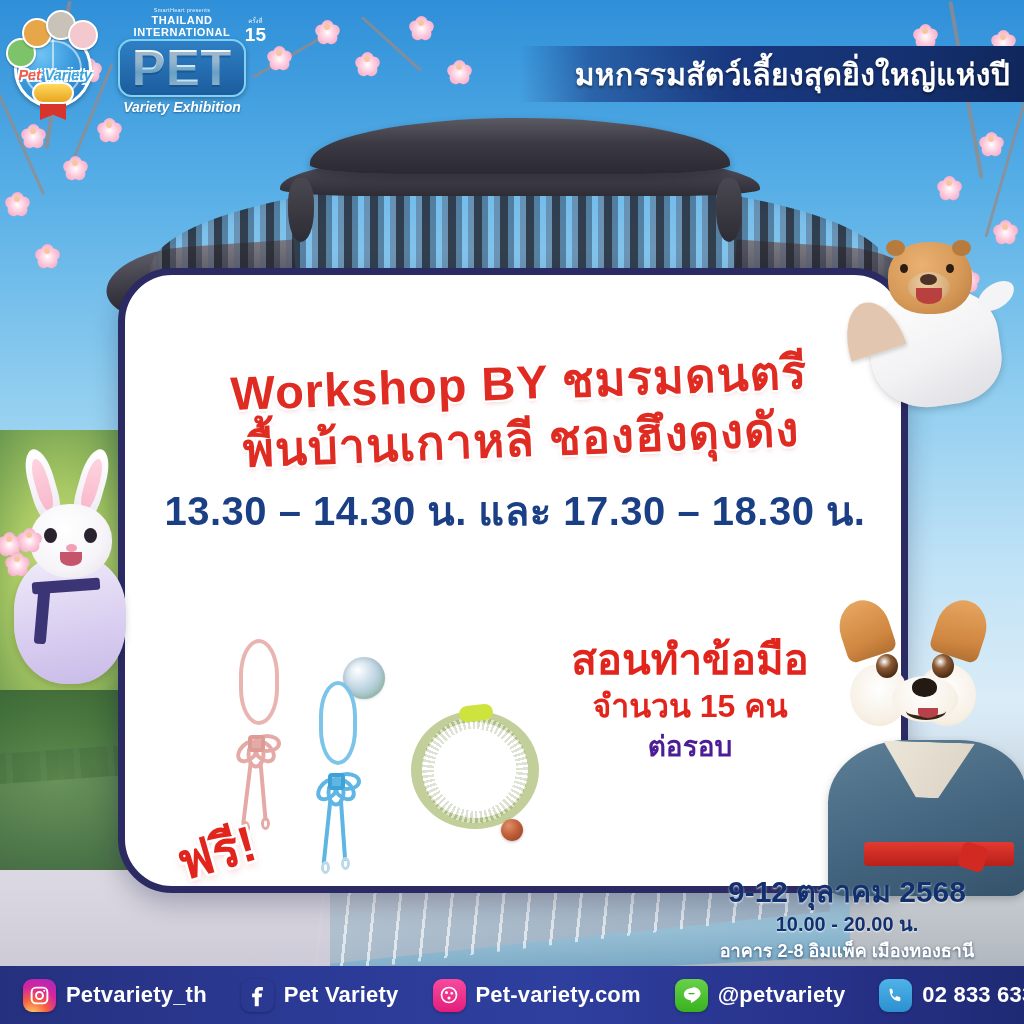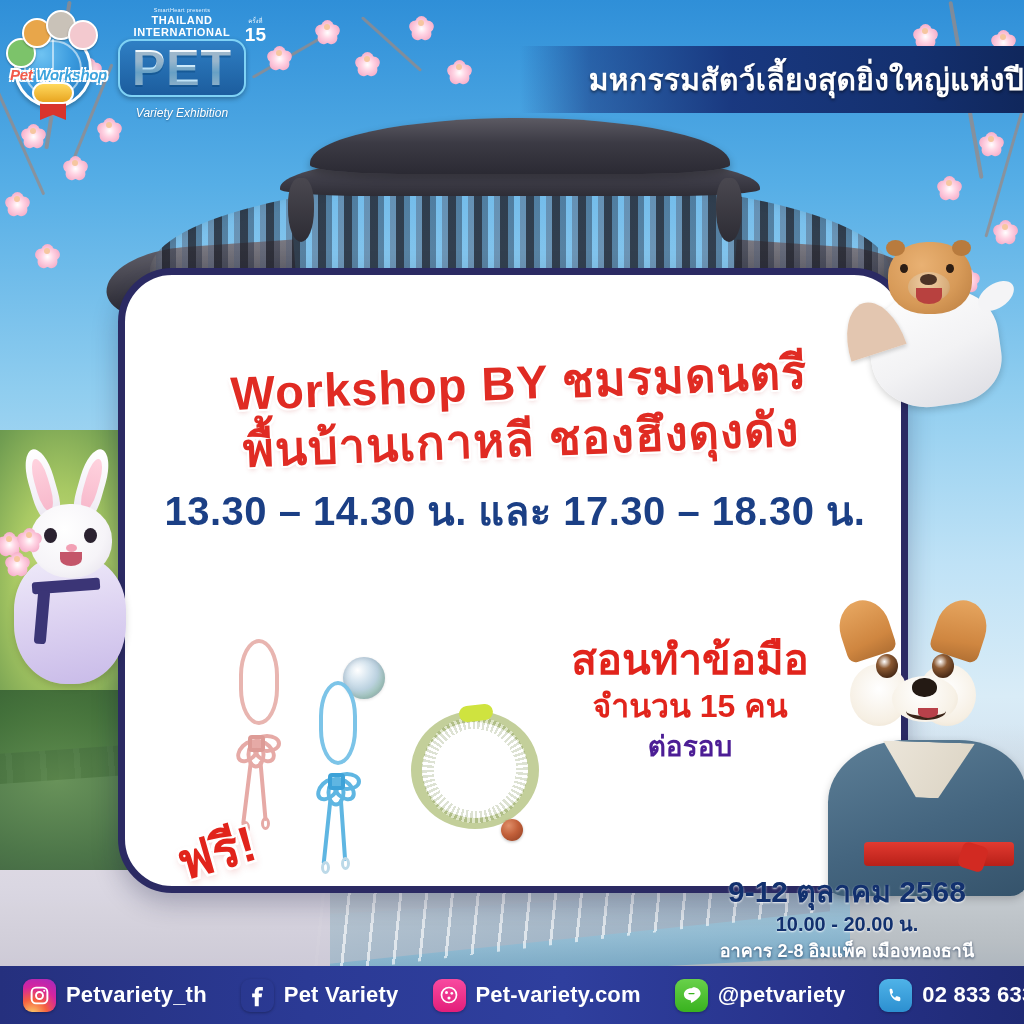--- a/index.html
+++ b/index.html
@@ -123,30 +123,30 @@
   .pet-logo{position:absolute;left:106px;top:6px;width:152px;height:128px;text-align:center;}
   .pl-presents{font-size:5.5px;color:#e8f4ff;letter-spacing:.3px;line-height:8px;}
   .pl-thai{font-size:11px;color:#fff;font-weight:bold;letter-spacing:.6px;line-height:12px;}
   .pl-pet{margin-top:1px;display:inline-block;padding:1px 12px;border-radius:14px;
     background:linear-gradient(180deg,#2f7fc4 0%,#1c5d9e 100%);
     border:2.5px solid #7fd2f5;box-shadow:0 2px 5px rgba(0,0,0,.3);}
   .pl-pet span{font-size:50px;font-weight:bold;line-height:52px;letter-spacing:1px;
     background:linear-gradient(180deg,#ffffff 0%,#eaf7ff 38%,#9fd6f4 58%,#ffffff 100%);
     -webkit-background-clip:text;background-clip:text;color:transparent;
     text-shadow:0 2px 0 rgba(0,60,110,.35);}
-  .pl-sub{margin-top:9px;font-size:12px;color:#fff;font-weight:normal;font-style:italic;
+  .pl-sub{margin-top:2px;font-size:14px;color:#fff;font-weight:bold;font-style:italic;
     text-shadow:0 1px 2px rgba(0,40,80,.5);}
   .pl-round{position:absolute;right:-8px;top:12px;text-align:center;color:#fff;}
   .pl-round .krang{font-size:6px;line-height:7px;opacity:.95;}
   .pl-round .num{font-size:19px;font-weight:bold;line-height:19px;}
 
   
-  .top-banner{position:absolute;right:0;top:46px;width:504px;height:67px;
+  .top-banner{position:absolute;right:0;top:46px;width:504px;height:56px;
     background:linear-gradient(90deg,rgba(24,50,120,0) 0%,rgba(24,52,126,.55) 14%,rgba(22,48,120,.92) 42%,#14306f 78%,#10275c 100%);
-    display:flex;align-items:center;justify-content:flex-end;}
+    display:flex;align-items:center;justify-content:flex-end;padding-right:14px;}
   .top-banner span{font-size:30px;font-weight:bold;color:#fff;letter-spacing:.3px;
     text-shadow:0 2px 3px rgba(0,0,0,.45);white-space:nowrap;}
 
   
   .headline{position:absolute;left:40px;top:80px;width:710px;text-align:center;
     transform:rotate(-2.2deg);}
   .headline .l1{font-size:47px;font-weight:bold;color:#e02b23;letter-spacing:1px;
     line-height:56px;white-space:nowrap;
     text-shadow:-2px -2px 0 #fff,2px -2px 0 #fff,-2px 2px 0 #fff,2px 2px 0 #fff,0 3px 5px rgba(180,0,0,.18);}
   .headline .l2{font-size:47px;font-weight:bold;color:#e02b23;letter-spacing:1px;
@@ -643,21 +643,21 @@
   </div>
 
   <div class="logo-badge">
     <div class="globe"></div>
     <div class="pet-head ph1"></div>
     <div class="pet-head ph2"></div>
     <div class="pet-head ph3"></div>
     <div class="pet-head ph4"></div>
     <div class="ribbon-tail"></div>
     <div class="logo-ribbon"></div>
-    <div class="logo-word"><span>Pet</span> <span class="v">Workshop</span></div>
+    <div class="logo-word"><span>Pet</span> <span class="v">Variety</span></div>
   </div>
 
   <div class="pet-logo">
     <div class="pl-presents">SmartHeart presents</div>
     <div class="pl-thai">THAILAND</div>
     <div class="pl-thai">INTERNATIONAL</div>
     <div class="pl-pet"><span>PET</span></div>
     <div class="pl-sub">Variety Exhibition</div>
     <div class="pl-round">
       <div class="krang">ครั้งที่</div>

